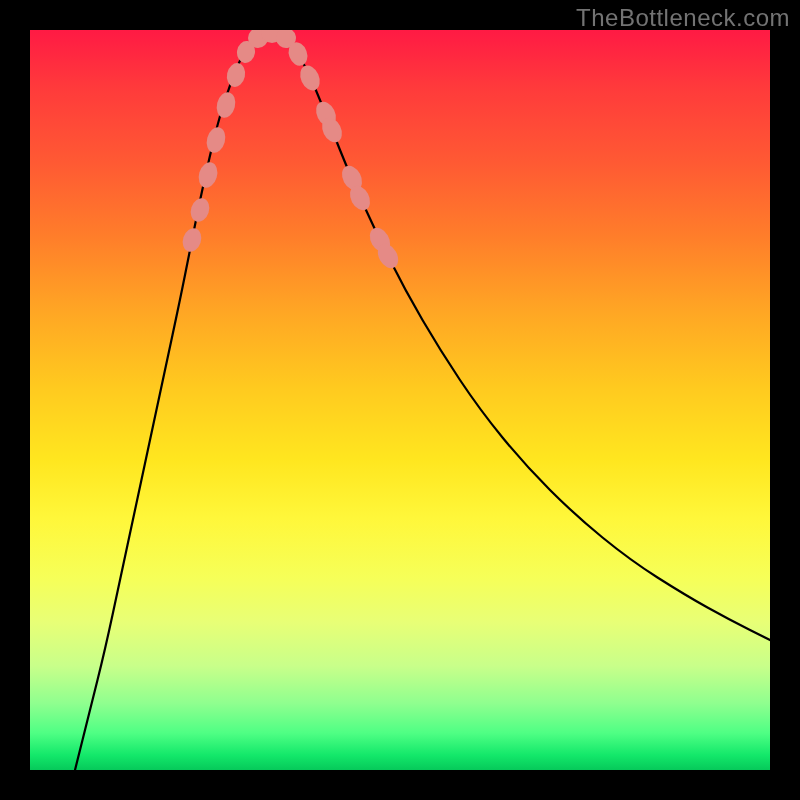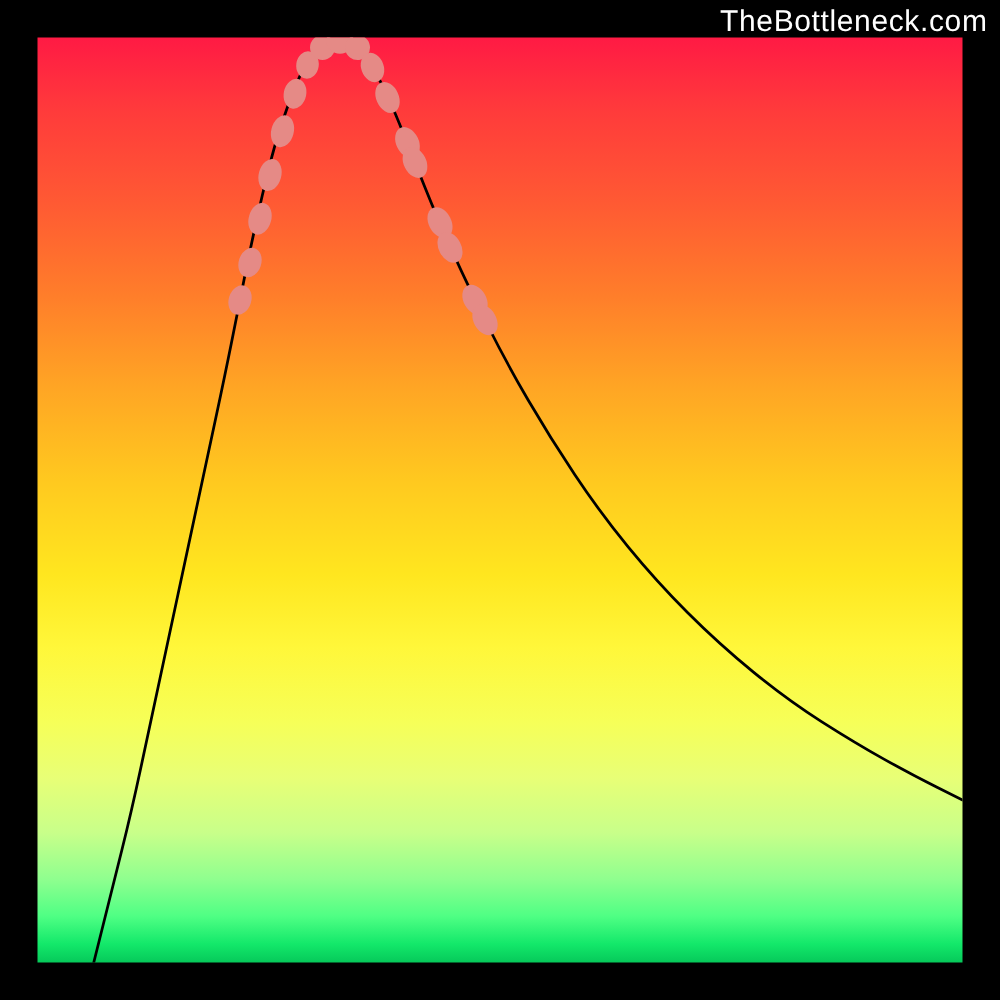--- a/index.html
+++ b/index.html
@@ -38,21 +38,21 @@
       #8fff8f 91%,
       #4fff84 95%,
       #13e86a 98%,
       #06c95a 100%
     );
   }
   .watermark {
     position: absolute;
     top: 4px;
     right: 10px;
-    color: #ffffff;
+    color: #737373;
     font-size: 24px;
     font-weight: 500;
     letter-spacing: 0.5px;
     user-select: none;
     margin-left: 40px;
   }
   svg.curve-layer {
     position: absolute;
     left: 0;
     top: 0;

